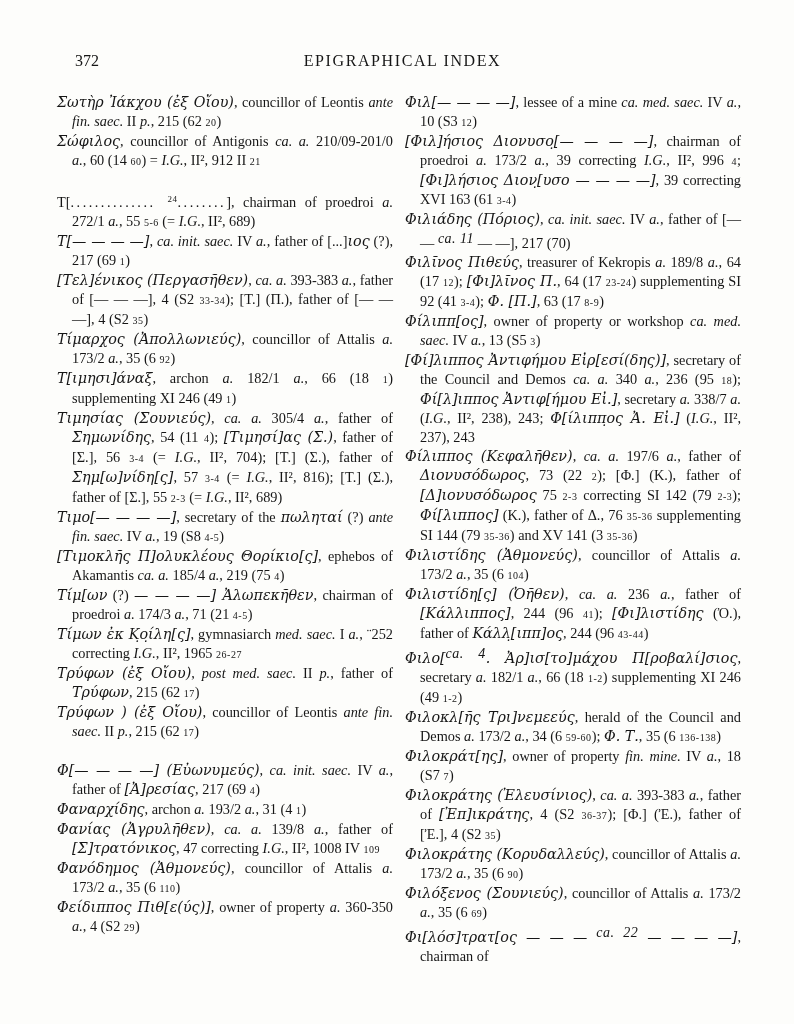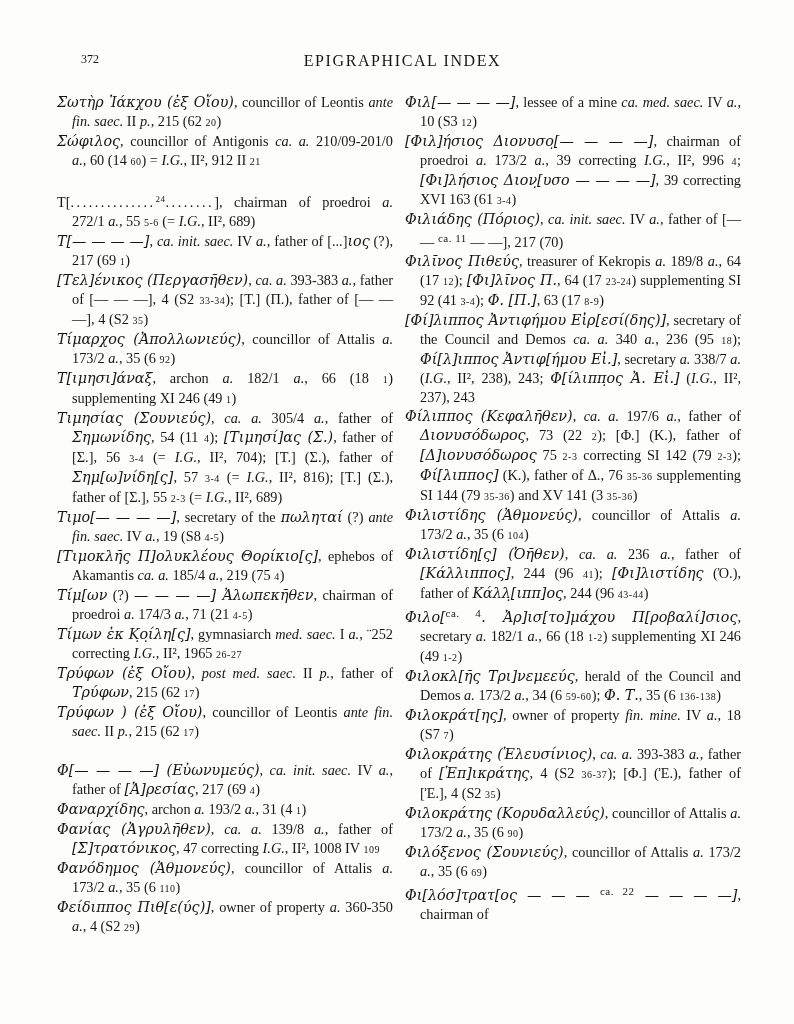--- a/index.html
+++ b/index.html
@@ -20,23 +20,23 @@
     width: 794px;
     height: 1024px;
     padding: 52px 46px 0 57px;
   }
   .header {
     position: relative;
     height: 20px;
   }
   .page-number {
     position: absolute;
-    left: 24px;
+    left: 18px;
     top: 0;
-    font-size: 12px;
+    font-size: 16px;
   }
   .header-title {
     position: absolute;
     left: 0;
     right: 0;
     top: 0;
     text-align: center;
     font-size: 16px;
     letter-spacing: 1.6px;
   }
@@ -55,22 +55,22 @@
     text-align: justify;
     padding-left: 15px;
     text-indent: -15px;
   }
   p.entry.gap { margin-top: 19px; }
   
   .g { font-family: "DejaVu Serif", serif; font-style: italic; } 
   .i { font-style: italic; }                                     
   .r { }                                                         
   .s { font-size: 10px; letter-spacing: 0.5px; }                 
-  .p { font-size: 9px; vertical-align: 5px; letter-spacing: 0.5px; } 
-  .q { font-size: 11px; vertical-align: 5px; letter-spacing: 0.5px; } 
+  .p { font-size: 9px; vertical-align: 5px; letter-spacing: 0.5px; margin-left: 12px; } 
+  .q { font-size: 14px; vertical-align: 5px; font-style: italic; letter-spacing: 0.5px; } 
   .d { letter-spacing: 2.5px; }                                  
 </style>
 </head>
 <body>
 
 <div class="page">
   <div class="header">
     <span class="page-number">372</span>
     <span class="header-title">EPIGRAPHICAL INDEX</span>
   </div>
@@ -94,20 +94,21 @@
         <p class="entry"><span class="g">Φαναρχίδης</span><span class="r">, archon </span><span class="i">a.</span><span class="r"> 193/2 </span><span class="i">a.</span><span class="r">, 31 (4 </span><span class="s">1</span><span class="r">)</span></p>
         <p class="entry"><span class="g">Φανίας (Ἀγρυλῆθεν)</span><span class="r">, </span><span class="i">ca. a.</span><span class="r"> 139/8 </span><span class="i">a.</span><span class="r">, father of </span><span class="g">[Σ]τρατόνικος</span><span class="r">, 47 correcting </span><span class="i">I.G.</span><span class="r">, II², 1008 IV </span><span class="s">109</span></p>
         <p class="entry"><span class="g">Φανόδημος (Ἀθμονεύς)</span><span class="r">, councillor of Attalis </span><span class="i">a.</span><span class="r"> 173/2 </span><span class="i">a.</span><span class="r">, 35 (6 </span><span class="s">110</span><span class="r">)</span></p>
         <p class="entry"><span class="g">Φείδιππος Πιθ[ε(ύς)]</span><span class="r">, owner of property </span><span class="i">a.</span><span class="r"> 360-350 </span><span class="i">a.</span><span class="r">, 4 (S2 </span><span class="s">29</span><span class="r">)</span></p>
       </div>
     <div class="col" id="col-right">
         <p class="entry"><span class="g">Φιλ[— — — —]</span><span class="r">, lessee of a mine </span><span class="i">ca. med. saec.</span><span class="r"> IV </span><span class="i">a.</span><span class="r">, 10 (S3 </span><span class="s">12</span><span class="r">)</span></p>
         <p class="entry"><span class="g">[Φιλ]ήσιος Διονυσο̣[— — — —]</span><span class="r">, chairman of proedroi </span><span class="i">a.</span><span class="r"> 173/2 </span><span class="i">a.</span><span class="r">, 39 correcting </span><span class="i">I.G.</span><span class="r">, II², 996 </span><span class="s">4</span><span class="r">; </span><span class="g">[Φι]λήσιος Διον̣[υσο — — — —]</span><span class="r">, 39 correcting XVI 163 (61 </span><span class="s">3-4</span><span class="r">)</span></p>
         <p class="entry"><span class="g">Φιλιάδης (Πόριος)</span><span class="r">, </span><span class="i">ca. init. saec.</span><span class="r"> IV </span><span class="i">a.</span><span class="r">, father of [— — </span><span class="q">ca. 11</span><span class="r"> — —], 217 (70)</span></p>
         <p class="entry"><span class="g">Φιλῖνος Πιθεύς</span><span class="r">, treasurer of Kekropis </span><span class="i">a.</span><span class="r"> 189/8 </span><span class="i">a.</span><span class="r">, 64 (17 </span><span class="s">12</span><span class="r">); </span><span class="g">[Φι]λῖνος Π.</span><span class="r">, 64 (17 </span><span class="s">23-24</span><span class="r">) supplementing SI 92 (41 </span><span class="s">3-4</span><span class="r">); </span><span class="g">Φ. [Π.]</span><span class="r">, 63 (17 </span><span class="s">8-9</span><span class="r">)</span></p>
+        <p class="entry"><span class="g">Φίλιππ[ος]</span><span class="r">, owner of property or workshop </span><span class="i">ca. med. saec.</span><span class="r"> IV </span><span class="i">a.</span><span class="r">, 13 (S5 </span><span class="s">3</span><span class="r">)</span></p>
         <p class="entry"><span class="g">[Φί]λιππος Ἀντιφήμου Εἰρ[εσί(δης)]</span><span class="r">, secretary of the Council and Demos </span><span class="i">ca. a.</span><span class="r"> 340 </span><span class="i">a.</span><span class="r">, 236 (95 </span><span class="s">18</span><span class="r">); </span><span class="g">Φί[λ]ιππος Ἀντιφ[ήμου Εἰ.]</span><span class="r">, secretary </span><span class="i">a.</span><span class="r"> 338/7 </span><span class="i">a.</span><span class="r"> (</span><span class="i">I.G.</span><span class="r">, II², 238), 243; </span><span class="g">Φ[ίλιππ̣ος Ἀ. Εἰ.]</span><span class="r"> (</span><span class="i">I.G.</span><span class="r">, II², 237), 243</span></p>
         <p class="entry"><span class="g">Φίλιππος (Κεφαλῆθεν)</span><span class="r">, </span><span class="i">ca. a.</span><span class="r"> 197/6 </span><span class="i">a.</span><span class="r">, father of </span><span class="g">Διονυσόδωρος</span><span class="r">, 73 (22 </span><span class="s">2</span><span class="r">); [Φ.] (Κ.), father of </span><span class="g">[Δ]ιονυσόδωρος</span><span class="r"> 75 </span><span class="s">2-3</span><span class="r"> correcting SI 142 (79 </span><span class="s">2-3</span><span class="r">); </span><span class="g">Φί[λιππος]</span><span class="r"> (Κ.), father of Δ., 76 </span><span class="s">35-36</span><span class="r"> supplementing SI 144 (79 </span><span class="s">35-36</span><span class="r">) and XV 141 (3 </span><span class="s">35-36</span><span class="r">)</span></p>
         <p class="entry"><span class="g">Φιλιστίδης (Ἀθμονεύς)</span><span class="r">, councillor of Attalis </span><span class="i">a.</span><span class="r"> 173/2 </span><span class="i">a.</span><span class="r">, 35 (6 </span><span class="s">104</span><span class="r">)</span></p>
         <p class="entry"><span class="g">Φιλιστίδη[ς] (Ὀῆθεν)</span><span class="r">, </span><span class="i">ca. a.</span><span class="r"> 236 </span><span class="i">a.</span><span class="r">, father of </span><span class="g">[Κάλλιππος]</span><span class="r">, 244 (96 </span><span class="s">41</span><span class="r">); </span><span class="g">[Φι]λιστίδης</span><span class="r"> (Ὀ.), father of </span><span class="g">Κάλλ̣[ιππ]ος</span><span class="r">, 244 (96 </span><span class="s">43-44</span><span class="r">)</span></p>
         <p class="entry"><span class="g">Φιλο[</span><span class="q">ca. 4</span><span class="g">. Ἀρ]ισ[το]μάχου Π[ροβαλί]σιος</span><span class="r">, secretary </span><span class="i">a.</span><span class="r"> 182/1 </span><span class="i">a.</span><span class="r">, 66 (18 </span><span class="s">1-2</span><span class="r">) supplementing XI 246 (49 </span><span class="s">1-2</span><span class="r">)</span></p>
         <p class="entry"><span class="g">Φιλοκλ[ῆς Τρι]νεμεεύς</span><span class="r">, herald of the Council and Demos </span><span class="i">a.</span><span class="r"> 173/2 </span><span class="i">a.</span><span class="r">, 34 (6 </span><span class="s">59-60</span><span class="r">); </span><span class="g">Φ. Τ.</span><span class="r">, 35 (6 </span><span class="s">136-138</span><span class="r">)</span></p>
         <p class="entry"><span class="g">Φιλοκράτ[ης]</span><span class="r">, owner of property </span><span class="i">fin. mine.</span><span class="r"> IV </span><span class="i">a.</span><span class="r">, 18 (S7 </span><span class="s">7</span><span class="r">)</span></p>
         <p class="entry"><span class="g">Φιλοκράτης (Ἐλευσίνιος)</span><span class="r">, </span><span class="i">ca. a.</span><span class="r"> 393-383 </span><span class="i">a.</span><span class="r">, father of </span><span class="g">[Ἐπ]ικράτης</span><span class="r">, 4 (S2 </span><span class="s">36-37</span><span class="r">); [Φ.] (Ἐ.), father of [Ἐ.], 4 (S2 </span><span class="s">35</span><span class="r">)</span></p>
         <p class="entry"><span class="g">Φιλοκράτης (Κορυδαλλεύς)</span><span class="r">, councillor of Attalis </span><span class="i">a.</span><span class="r"> 173/2 </span><span class="i">a.</span><span class="r">, 35 (6 </span><span class="s">90</span><span class="r">)</span></p>
         <p class="entry"><span class="g">Φιλόξενος (Σουνιεύς)</span><span class="r">, councillor of Attalis </span><span class="i">a.</span><span class="r"> 173/2 </span><span class="i">a.</span><span class="r">, 35 (6 </span><span class="s">69</span><span class="r">)</span></p>

